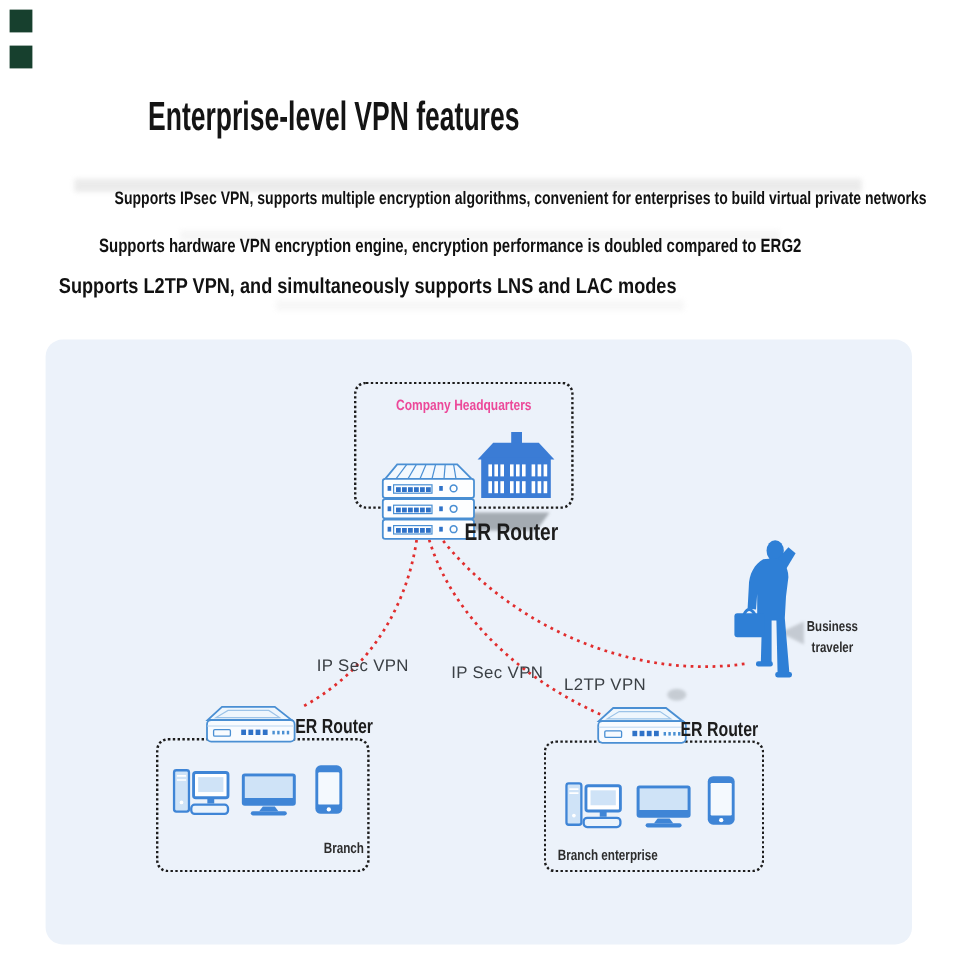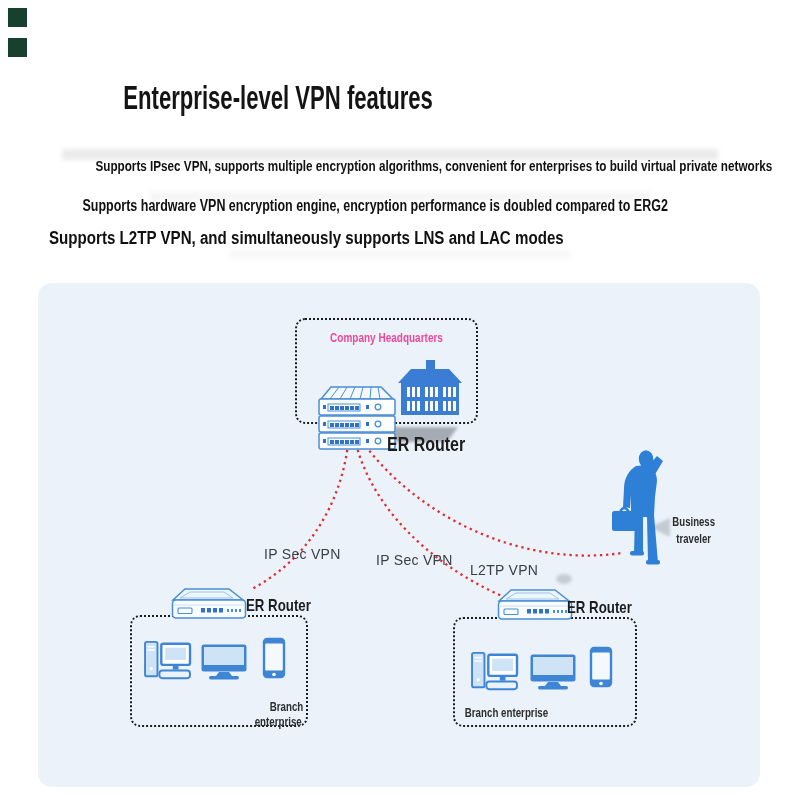--- a/index.html
+++ b/index.html
@@ -241,21 +241,20 @@
     <rect x="8" y="32" width="30" height="3.5" rx="1.7" fill="#3f85d6"></rect>
   </svg>
   <svg class="abs dev" style="left:262px;top:637px;" width="24" height="42" viewBox="0 0 24 42">
     <rect x="0.8" y="0.8" width="22.4" height="40.4" rx="4.5" fill="#3f85d6"></rect>
     <rect x="3.2" y="6.5" width="17.6" height="27" rx="1" fill="#f4f9fe"></rect>
     <circle cx="12" cy="37.5" r="1.8" fill="#ffffff"></circle>
   </svg>
 
   <div class="abs lbl bl-label">
     <div><span class="sq" style="--sx:.78">Branch</span></div>
-    <div><span class="sq" style="--sx:.78">enterprise</span></div>
   </div>
 
   <svg class="abs dev" style="left:497px;top:589px;" width="76" height="34" viewBox="0 0 76 34">
     <polygon points="14,1 58,1 72,12 2,12" fill="#eef6fd" stroke="#4a8fd3" stroke-width="1.5"></polygon>
     <polygon points="19,4 53,4 62,10 9,10" fill="none" stroke="#9cc3e8" stroke-width="1"></polygon>
     <rect x="1.5" y="12" width="73" height="18" rx="3.5" fill="#f8fbff" stroke="#4a8fd3" stroke-width="1.5"></rect>
     <line x1="2" y1="17" x2="74" y2="17" stroke="#cfe2f5" stroke-width="1.2"></line>
     <rect x="7" y="20" width="14" height="5.5" rx="1" fill="none" stroke="#4a8fd3" stroke-width="1.1"></rect>
     <g fill="#2f72c8">
       <rect x="30" y="20" width="4" height="4.5"></rect>

